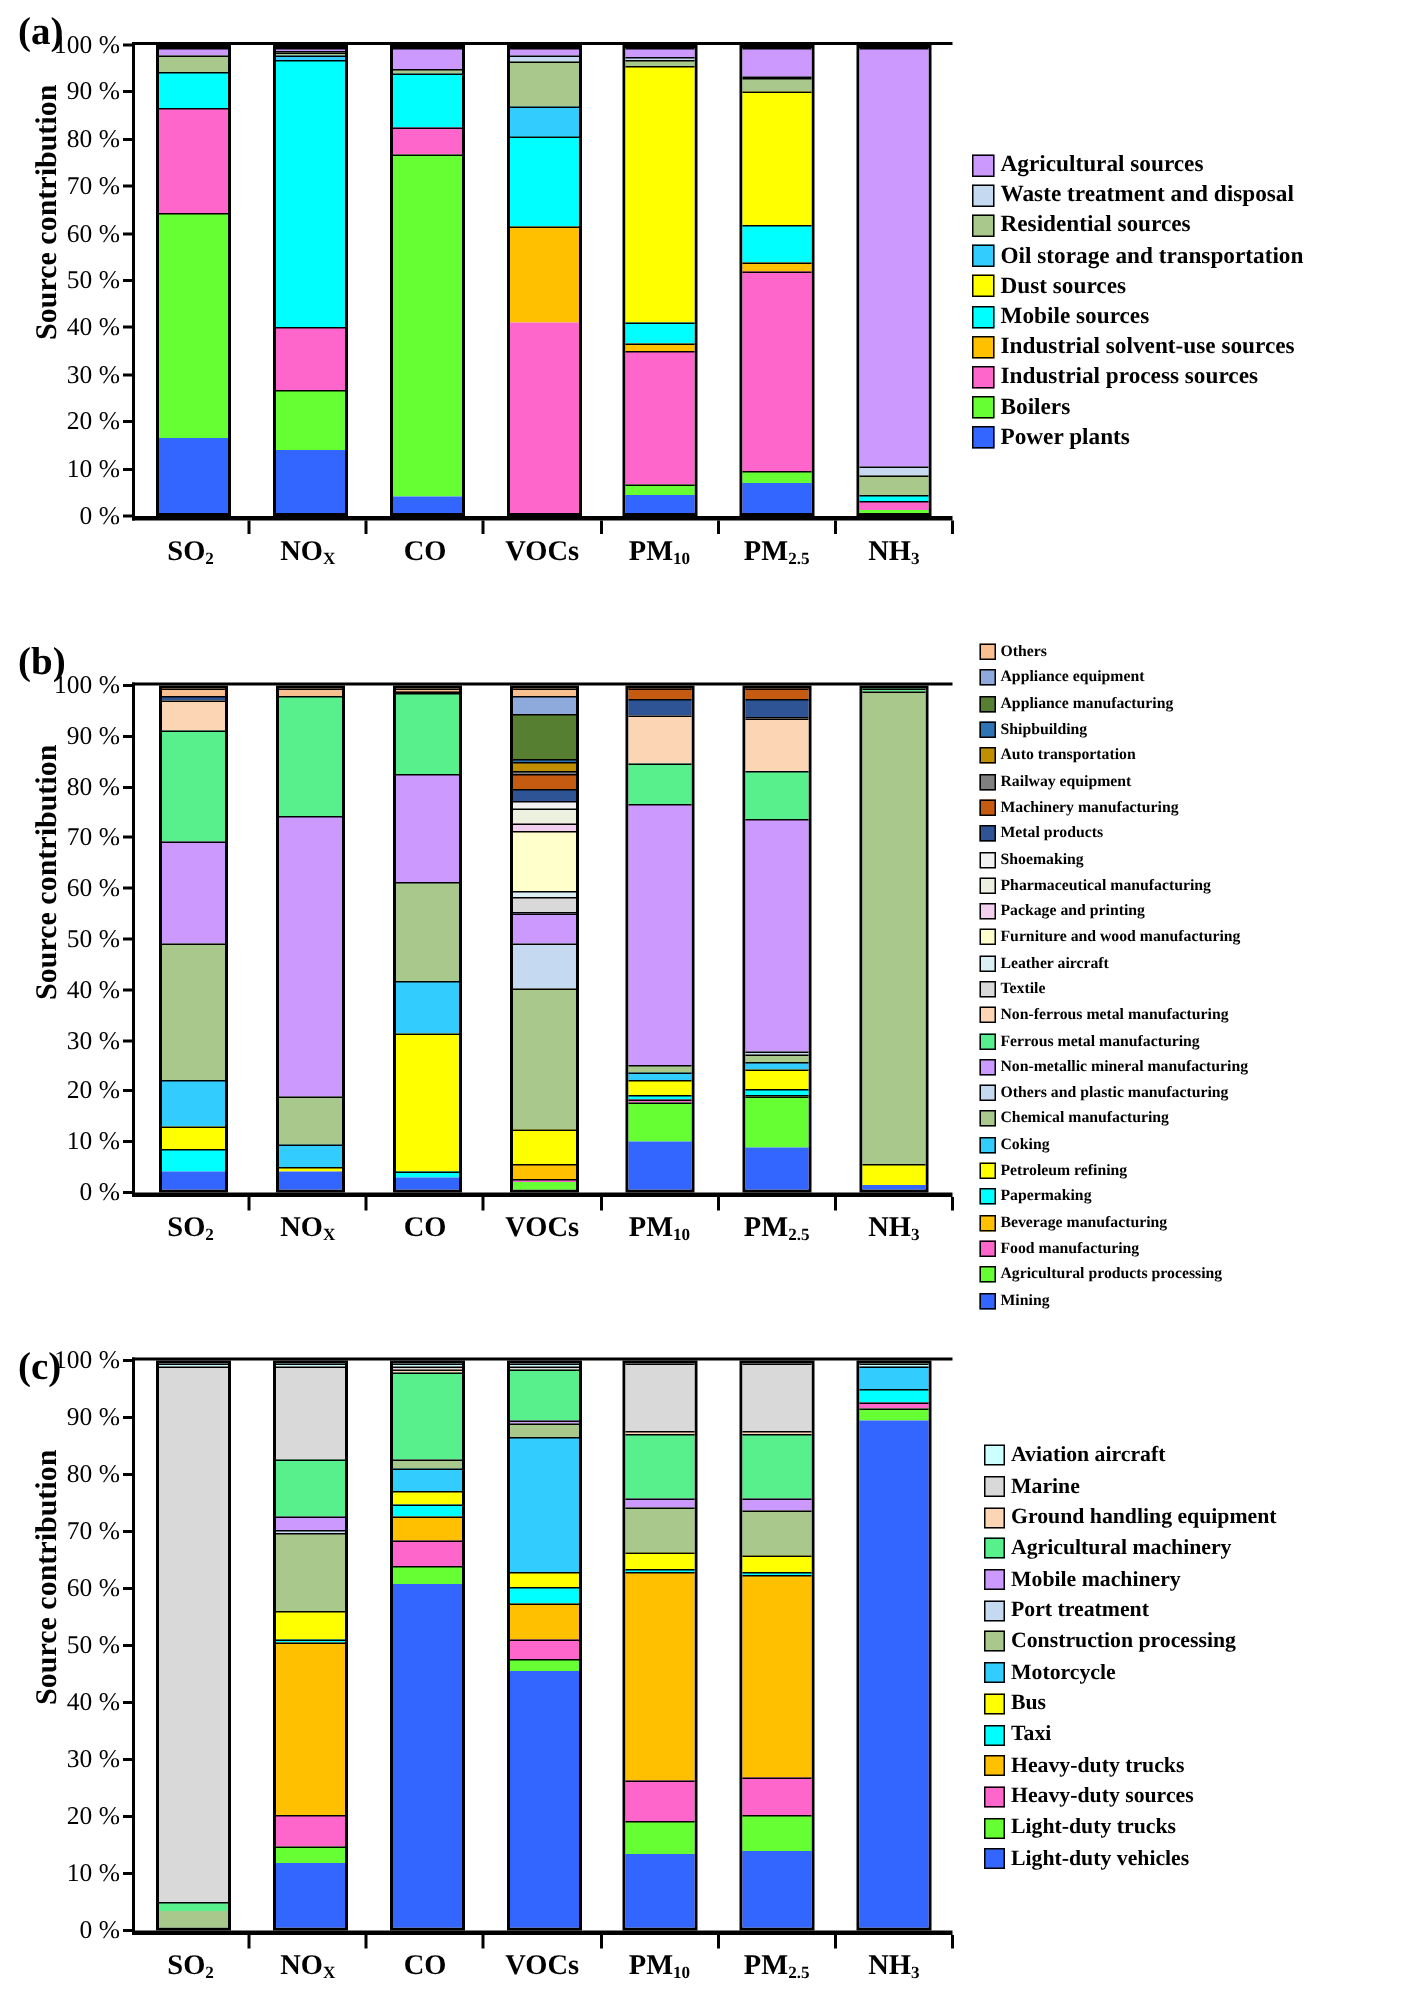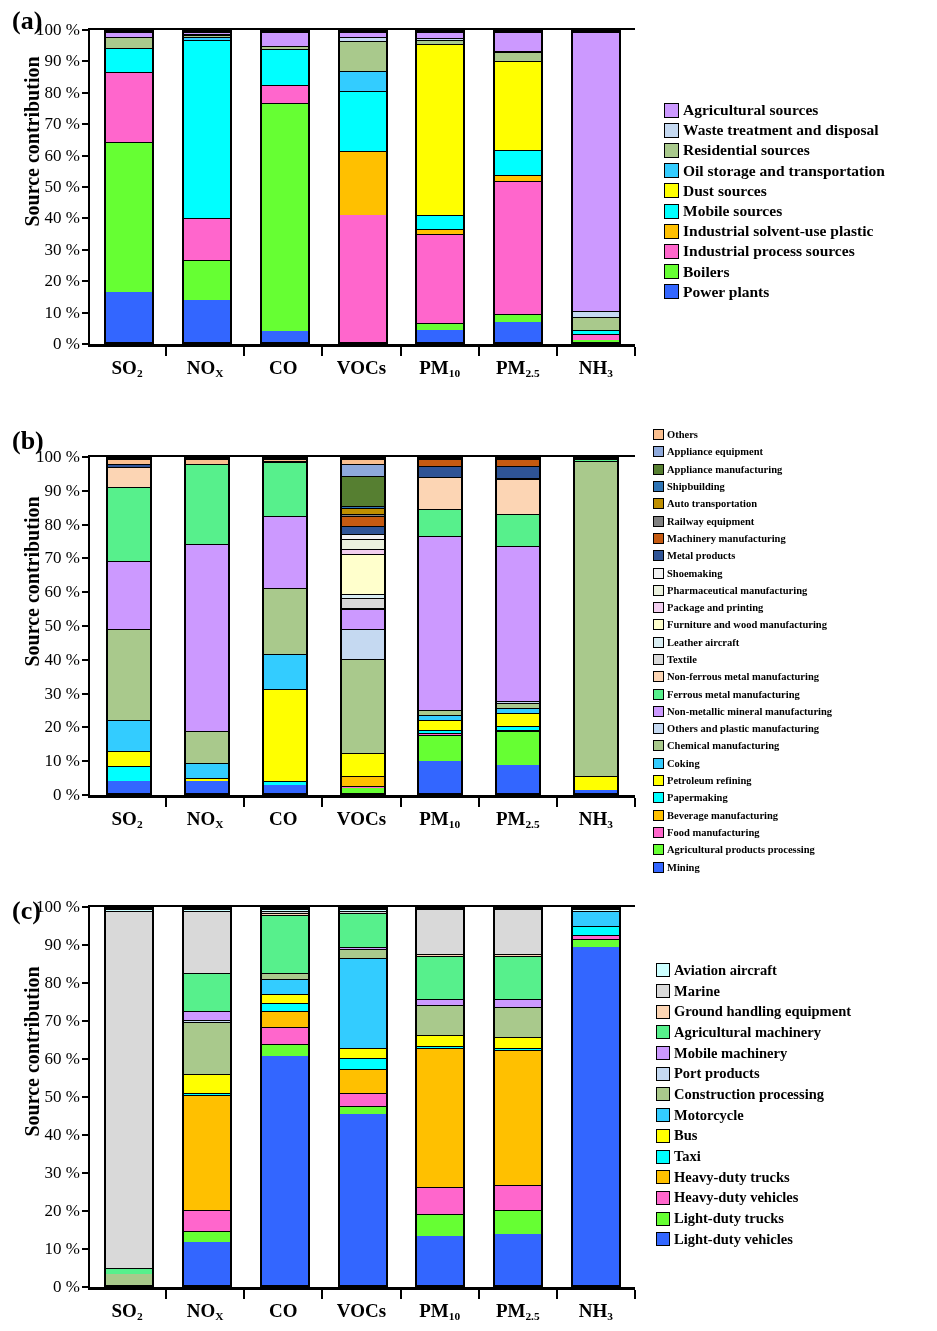--- a/index.html
+++ b/index.html
@@ -31,21 +31,21 @@
   .ytick{position:absolute;right:100%;transform:translateY(-50%);white-space:nowrap;
          font-size:17px;font-weight:normal;padding-right:10px;}
   .ytickmark{position:absolute;right:100%;width:8px;height:2px;background:#000;transform:translateY(-1px);}
   .xtickmark{position:absolute;top:0;width:2px;height:9px;background:#000;transform:translateX(-1px);}
   .xlabels{position:absolute;display:flex;}
   .xlabel{flex:1;text-align:center;font-size:19px;font-weight:bold;padding-top:10px;}
   .sub{font-size:0.6em;vertical-align:-0.25em;font-weight:bold;}
   .legend{position:absolute;}
   .legend-item{display:flex;align-items:center;font-weight:bold;white-space:nowrap;}
   .chip{display:inline-block;border:1.2px solid #000;margin-right:4px;flex:0 0 auto;}
-  .panel-a .legend{left:664px;top:100px;}
+  .panel-a .legend{left:648px;top:100px;}
   .panel-a .legend-item{font-size:15.5px;height:20.2px;}
   .panel-a .chip{width:13px;height:13px;}
   .panel-b .legend{left:653px;top:6px;}
   .panel-b .legend-item{font-size:10.5px;height:17.3px;}
   .panel-b .chip{width:9px;height:9px;margin-right:3px;}
   .panel-c .legend{left:656px;top:70px;}
   .panel-c .legend-item{font-size:14.5px;height:20.7px;}
   .panel-c .chip{width:12px;height:12px;}
 </style>
 </head>
@@ -179,21 +179,21 @@
       <div class="legend-item">
         <span class="chip" style="background: rgb(255, 255, 0);"></span>
         <span>Dust sources</span>
       </div>
       <div class="legend-item">
         <span class="chip" style="background: rgb(0, 255, 255);"></span>
         <span>Mobile sources</span>
       </div>
       <div class="legend-item">
         <span class="chip" style="background: rgb(255, 192, 0);"></span>
-        <span>Industrial solvent-use plastic</span>
+        <span>Industrial solvent-use sources</span>
       </div>
       <div class="legend-item">
         <span class="chip" style="background: rgb(255, 102, 204);"></span>
         <span>Industrial process sources</span>
       </div>
       <div class="legend-item">
         <span class="chip" style="background: rgb(102, 255, 51);"></span>
         <span>Boilers</span>
       </div>
       <div class="legend-item">
@@ -619,21 +619,21 @@
       <div class="legend-item">
         <span class="chip" style="background: rgb(87, 240, 140);"></span>
         <span>Agricultural machinery</span>
       </div>
       <div class="legend-item">
         <span class="chip" style="background: rgb(204, 153, 255);"></span>
         <span>Mobile machinery</span>
       </div>
       <div class="legend-item">
         <span class="chip" style="background: rgb(197, 217, 241);"></span>
-        <span>Port products</span>
+        <span>Port treatment</span>
       </div>
       <div class="legend-item">
         <span class="chip" style="background: rgb(169, 201, 140);"></span>
         <span>Construction processing</span>
       </div>
       <div class="legend-item">
         <span class="chip" style="background: rgb(51, 204, 255);"></span>
         <span>Motorcycle</span>
       </div>
       <div class="legend-item">
@@ -643,21 +643,21 @@
       <div class="legend-item">
         <span class="chip" style="background: rgb(0, 255, 255);"></span>
         <span>Taxi</span>
       </div>
       <div class="legend-item">
         <span class="chip" style="background: rgb(255, 192, 0);"></span>
         <span>Heavy-duty trucks</span>
       </div>
       <div class="legend-item">
         <span class="chip" style="background: rgb(255, 102, 204);"></span>
-        <span>Heavy-duty vehicles</span>
+        <span>Heavy-duty sources</span>
       </div>
       <div class="legend-item">
         <span class="chip" style="background: rgb(102, 255, 51);"></span>
         <span>Light-duty trucks</span>
       </div>
       <div class="legend-item">
         <span class="chip" style="background: rgb(51, 102, 255);"></span>
         <span>Light-duty vehicles</span>
       </div>
     </div>

